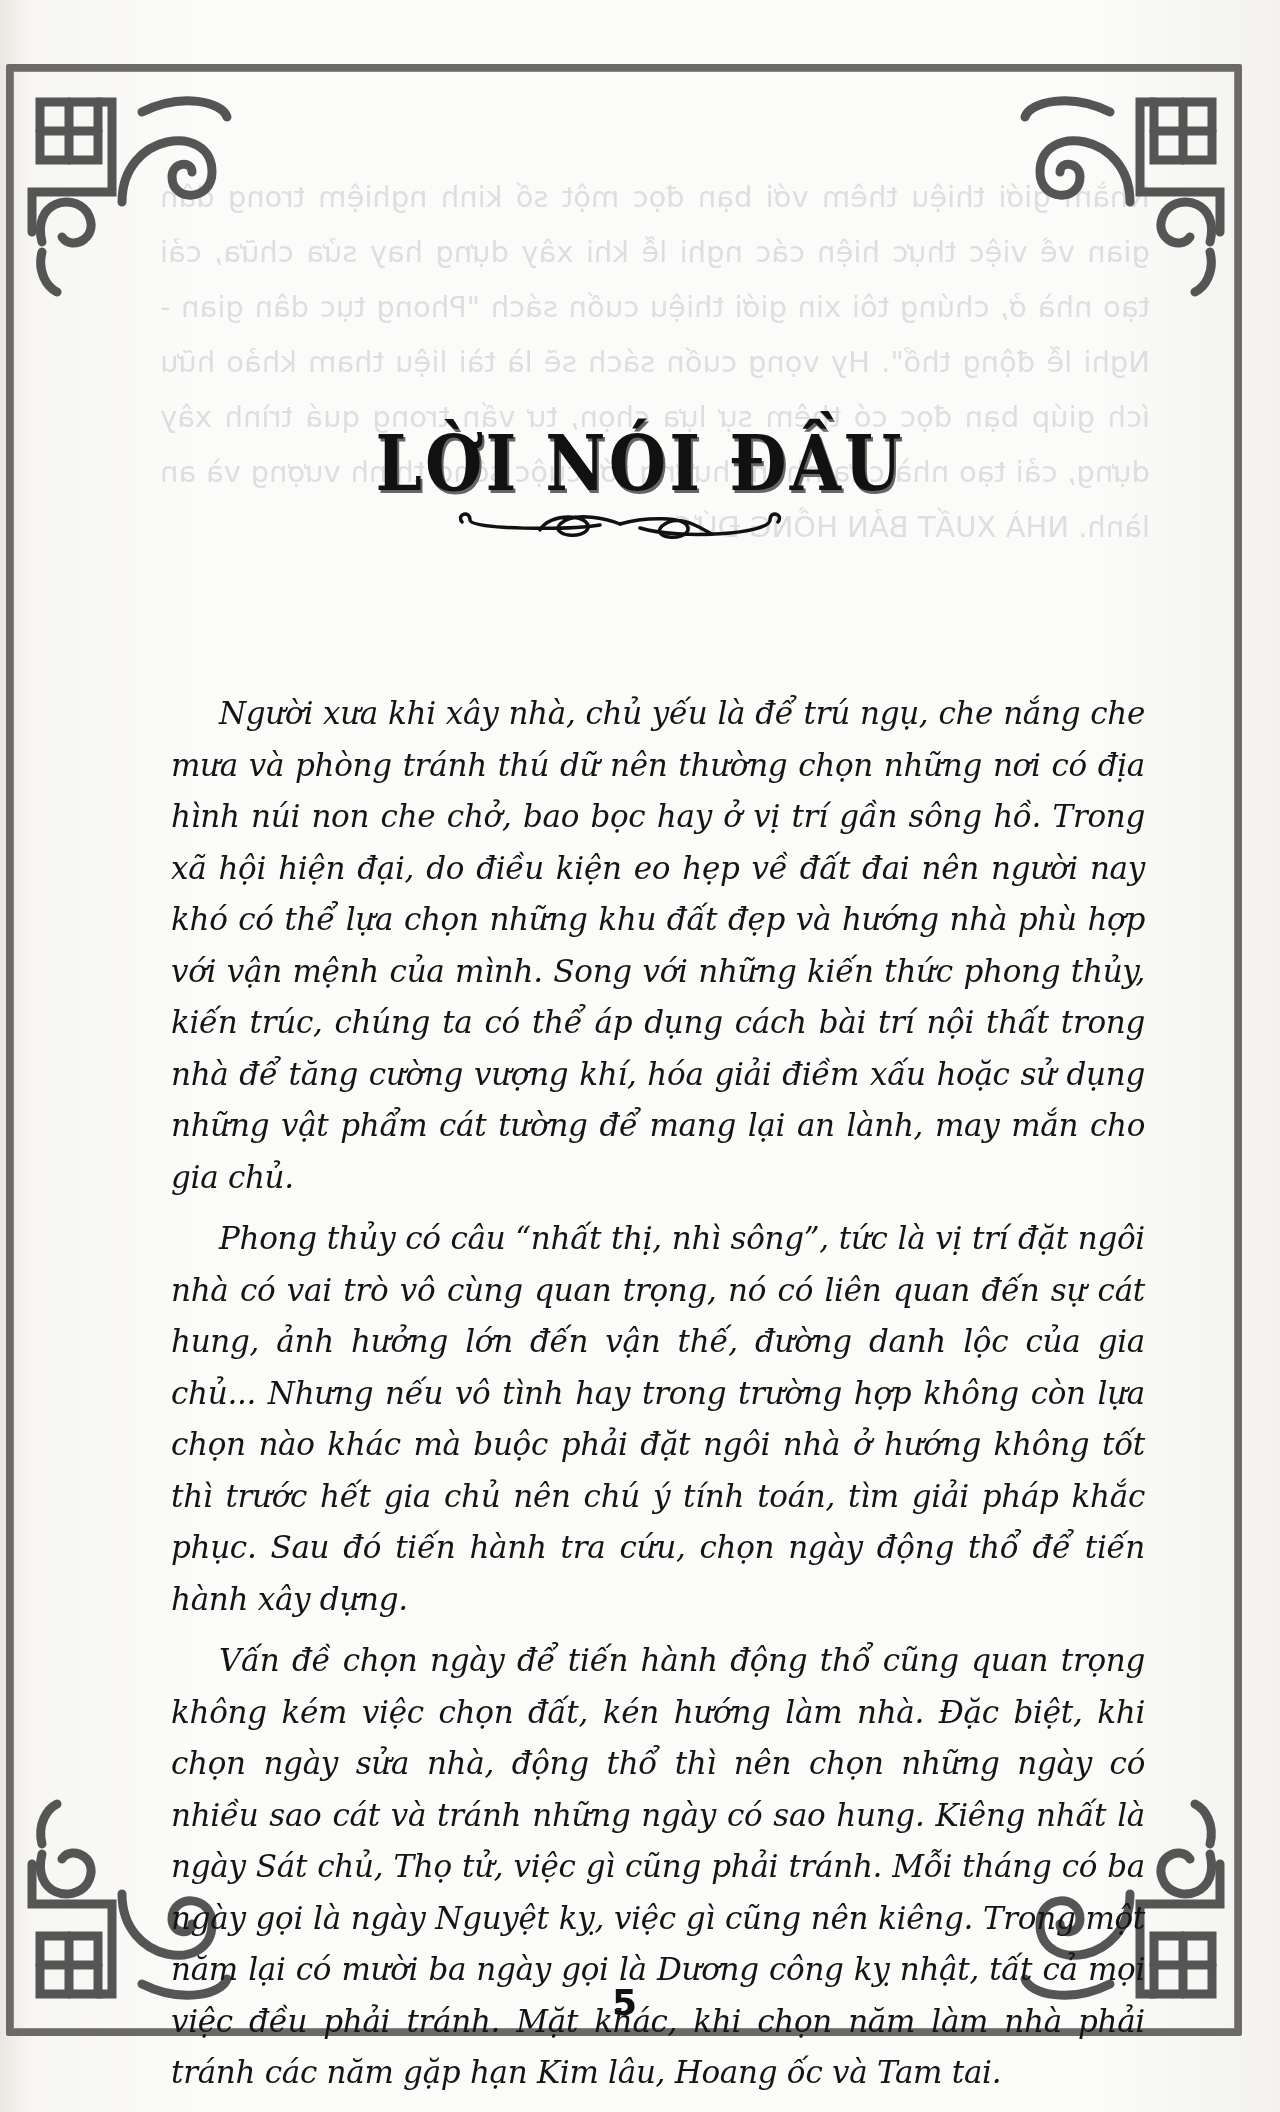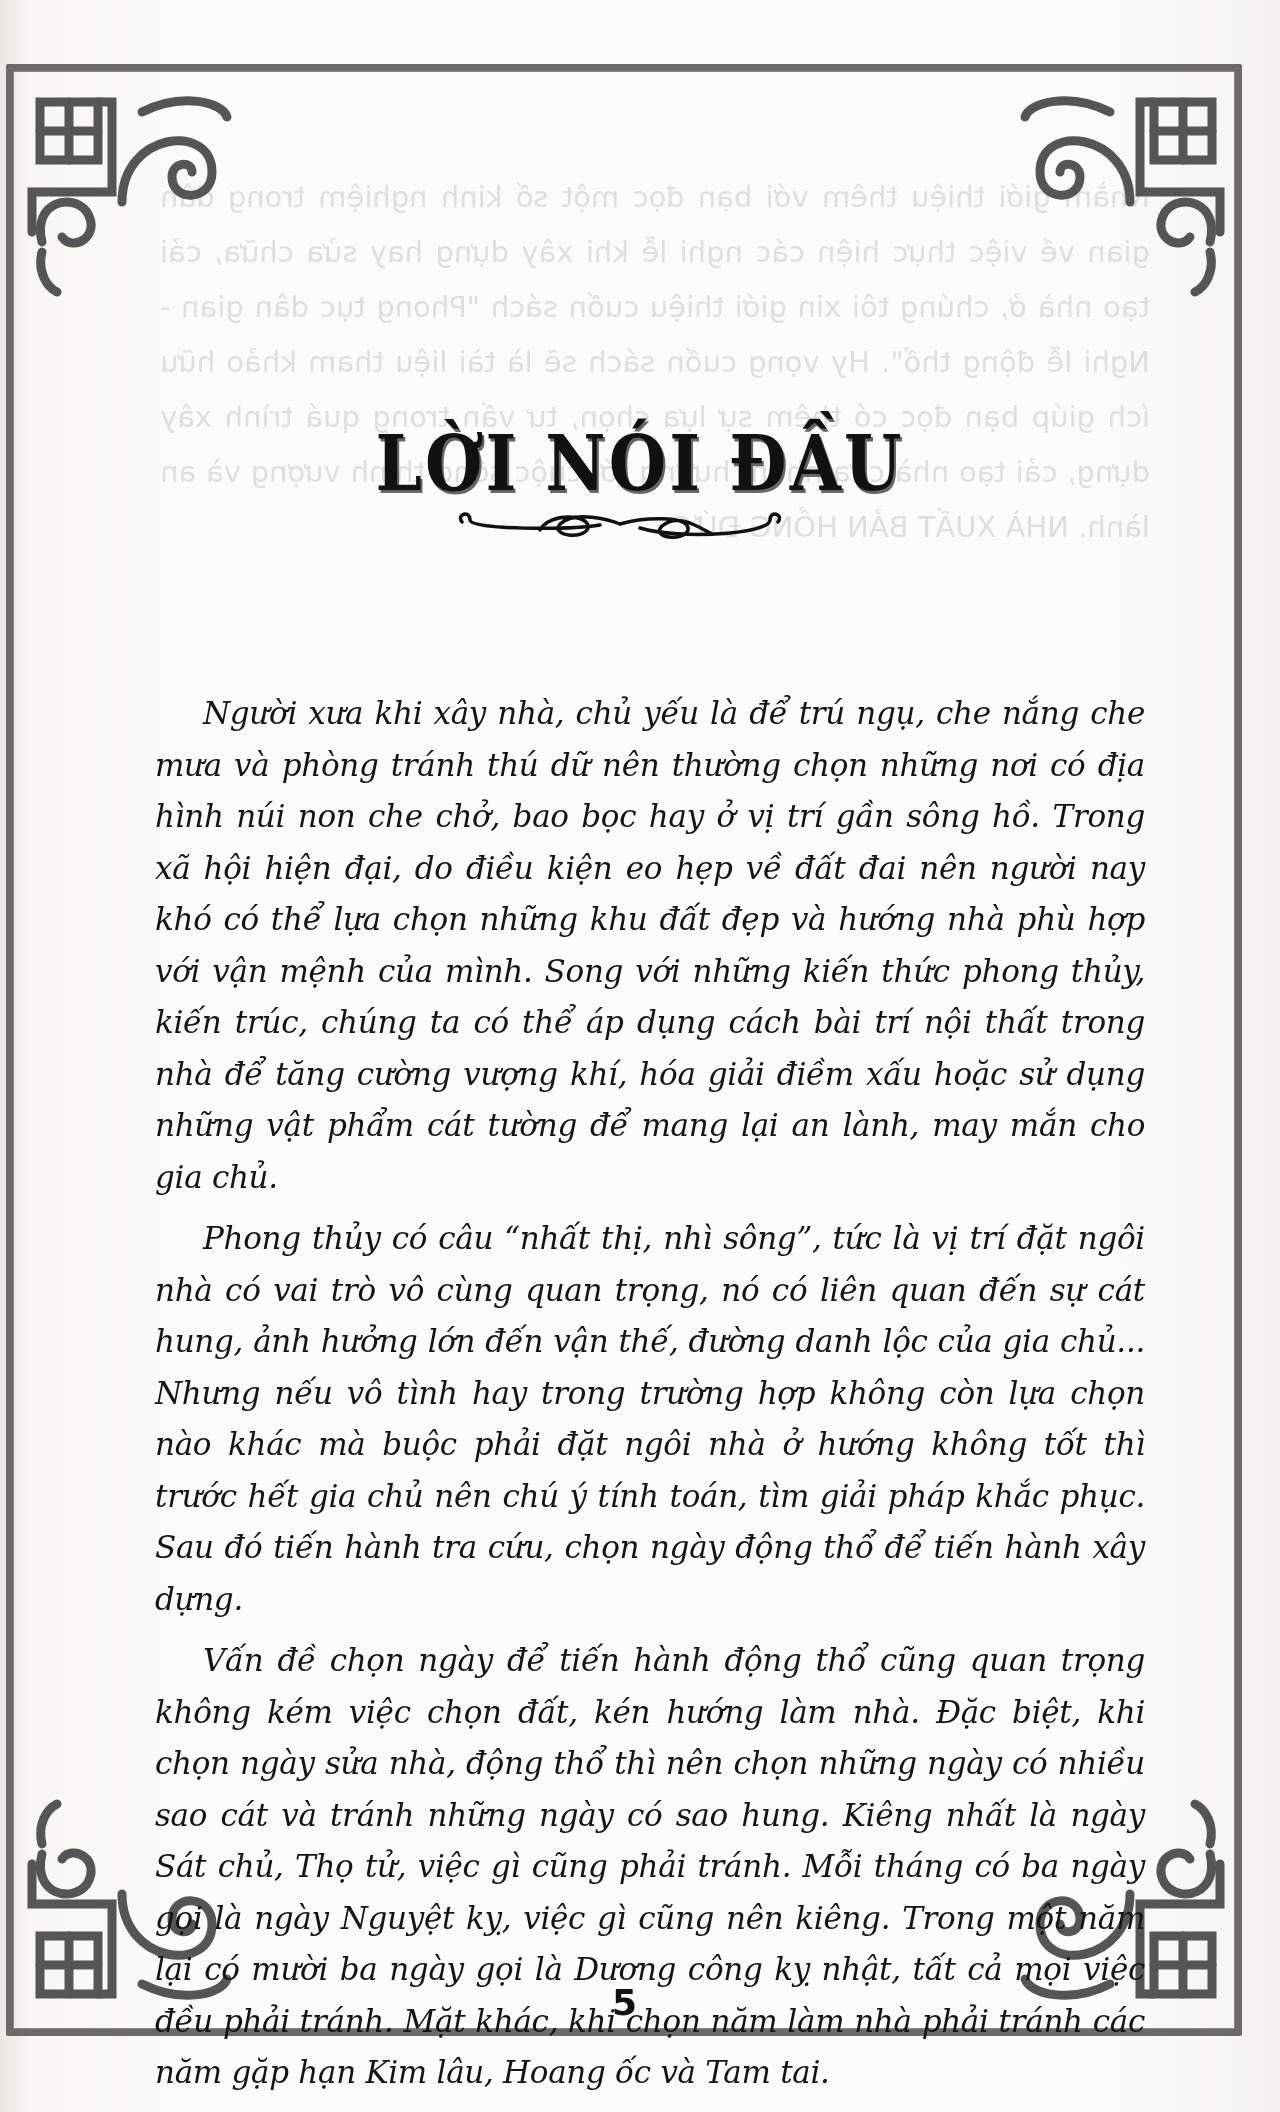--- a/index.html
+++ b/index.html
@@ -17,21 +17,21 @@
   .corner.br { right:40px; bottom:88px; transform:scale(-1,-1); }
   .ghost { position:absolute; left:160px; top:170px; width:990px; color:#c9c6cc; opacity:.55;
            font-family:"DejaVu Sans", sans-serif; font-size:29px; line-height:55px;
            transform:scaleX(-1); text-align:justify; }
   .title-wrap { position:absolute; left:0; width:1280px; top:425px; text-align:center; }
   .title { display:inline-block; font-family:"DejaVu Serif", serif; font-weight:900; font-size:66px;
            letter-spacing:3px; color:#111; transform:scaleY(1.15); text-shadow:2px 2px 0 #666; }
   .flourish { position:absolute; left:450px; top:500px; width:340px; height:50px; }
   .body { position:absolute; left:155px; top:688px; width:990px; font-family:"DejaVu Serif", serif;
           font-style:italic; font-size:31px; line-height:51.5px; color:#141414; }
-  .body p { margin:0 0 10px 0; text-indent:48px; text-align:justify; letter-spacing:-0.3px; }
+  .body p { margin:0 0 10px 16px; text-indent:48px; text-align:justify; letter-spacing:-0.3px; }
   .page-num { position:absolute; left:612px; top:1982px; font-family:"DejaVu Sans", sans-serif;
               font-weight:bold; font-size:36px; color:#111; }
 </style>
 </head>
 <body>
 
 <div class="page">
 
   <div class="ghost">Nhằm giới thiệu thêm với bạn đọc một số kinh nghiệm trong dân gian về việc thực hiện các nghi lễ khi xây dựng hay sửa chữa, cải tạo nhà ở, chúng tôi xin giới thiệu cuốn sách "Phong tục dân gian - Nghi lễ động thổ". Hy vọng cuốn sách sẽ là tài liệu tham khảo hữu ích giúp bạn đọc có thêm sự lựa chọn, tư vấn trong quá trình xây dựng, cải tạo nhà cửa nhằm hướng tới cuộc sống thịnh vượng và an lành. NHÀ XUẤT BẢN HỒNG ĐỨC</div>
 

